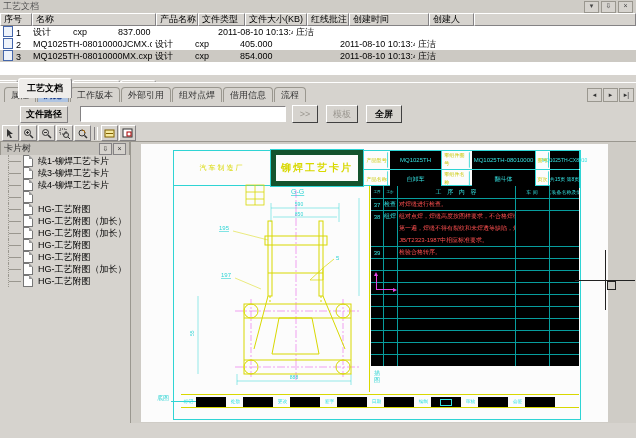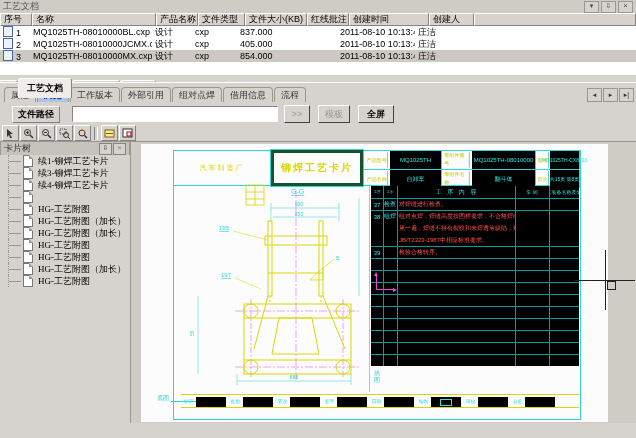--- a/index.html
+++ b/index.html
@@ -39,39 +39,39 @@
   .tabs2{position:absolute;left:4px;top:2px;right:2px;height:17px;display:flex;align-items:flex-end;gap:1px;}
   .tab2{height:14px;padding:0 6px;display:flex;align-items:center;background:#d6d3ce;
         border:1px solid #9a978f;border-bottom:none;border-top-left-radius:4px;border-top-right-radius:4px;
         font-size:9px;color:#333;cursor:default;}
   .tab2.active{background:#aec4e2;color:#10307f;font-weight:bold;font-style:italic;}
   .tab-nav{margin-left:auto;display:flex;gap:1px;}
   .nav-btn{width:13px;height:12px;background:#d6d3ce;border:1px solid #9a978f;font-size:7px;
            line-height:11px;text-align:center;color:#333;cursor:default;}
   
   .path-row{position:absolute;left:0;top:20px;width:636px;height:22px;display:flex;align-items:center;}
-  .path-label{margin-left:12px;width:46px;height:15px;background:#d6d3ce;border:1px solid;
+  .path-label{margin-left:20px;width:46px;height:15px;background:#d6d3ce;border:1px solid;
               border-color:#fff #848284 #848284 #fff;font-size:9px;font-weight:bold;
               display:flex;align-items:center;justify-content:center;}
   .path-input{margin-left:12px;width:200px;height:14px;background:#fff;border:1px solid;
               border-color:#848284 #fff #fff #848284;outline:none;font-size:9px;padding:0 2px;}
   .btn{height:16px;background:#d6d3ce;border:1px solid;border-color:#fff #404040 #404040 #fff;
        font-size:9px;display:flex;align-items:center;justify-content:center;cursor:default;}
   .btn.dis{color:#9a968f;}
   .btn-more{width:24px;margin-left:6px;}
   .btn-tpl{width:30px;margin-left:8px;}
   .btn-full{width:34px;margin-left:8px;font-weight:bold;}
   
   .toolbar{position:absolute;left:2px;top:42px;height:16px;display:flex;align-items:center;gap:1px;}
   .tb-btn{width:15px;height:14px;background:#d6d3ce;border:1px solid;border-color:#fff #848284 #848284 #fff;
           display:flex;align-items:center;justify-content:center;cursor:default;}
   .tb-sep{width:2px;height:13px;border-left:1px solid #848284;border-right:1px solid #fff;margin:0 2px;}
   
   .main{position:absolute;left:0;top:58px;width:636px;height:282px;display:flex;}
-  .tree-panel{width:130px;height:100%;background:#701a75;border-right:1px solid #9a978f;position:relative;font-family:Liberation Serif, serif;}
+  .tree-panel{width:130px;height:100%;background:#701a75;border-right:1px solid #9a978f;position:relative;}
   .tree-head{height:13px;background:#c6c3bd;border:1px solid #9a978f;display:flex;align-items:center;
              font-size:9px;color:#333;padding:0 3px;}
   .tree-head .th-btns{margin-left:auto;display:flex;gap:1px;}
   .th-btn{width:11px;height:10px;border:1px solid #848284;background:#d6d3ce;font-size:7px;
           line-height:9px;text-align:center;cursor:default;}
   .tree-body{position:absolute;left:0;top:14px;right:0;bottom:0;background:#d6d3ce;overflow:hidden;}
   .titem{display:flex;align-items:center;height:12px;font-size:9px;white-space:nowrap;cursor:default;}
   .titem .exp{width:9px;height:9px;border:1px solid #848284;background:#fff;font-size:7px;line-height:7px;
               text-align:center;margin:0 2px 0 3px;color:#333;}
   .titem .kid-indent{width:14px;height:12px;border-left:1px dotted #9a978f;margin-left:8px;
@@ -87,21 +87,21 @@
   .titem.sel .lbl{background:#c1beb8;border:1px dotted #777;}
   
   .canvas{flex:1;position:relative;background:#cfccc6;border-top:1px solid #9a978f;overflow:hidden;}
   .sheet{position:absolute;left:10px;top:2px;width:467px;height:278px;background:#fcfcfc;}
   .frame{position:absolute;left:32px;top:6px;width:406px;height:268px;border:1px solid #2fd4d4;}
   .cell{position:absolute;border:1px solid #2fd4d4;box-sizing:border-box;overflow:hidden;}
   .factory{left:32px;top:6px;width:98px;height:36px;color:#d8d800;font-size:7px;letter-spacing:2px;
            display:flex;align-items:center;justify-content:center;}
   .sheet-title{left:130px;top:6px;width:92px;height:36px;color:#d8d800;font-size:10px;font-weight:bold;
                letter-spacing:2px;display:flex;align-items:center;justify-content:center;
-               border:3px solid #14532d;outline:1px solid #2fd4d4;}
+               border:5px solid #14532d;outline:1px solid #2fd4d4;}
   .info-rows{position:absolute;left:222px;top:6px;width:216px;height:36px;border:1px solid #2fd4d4;
              box-sizing:border-box;display:flex;flex-direction:column;}
   .ir{flex:1;display:flex;}
   .pair{display:flex;height:100%;}
   .ilab{color:#c8c800;font-size:6px;transform:scale(.85);transform-origin:center;
         display:flex;align-items:center;justify-content:center;border-right:1px solid #2fd4d4;box-sizing:border-box;}
   .ival{background:#000;color:#35e2e2;font-size:6px;display:flex;align-items:center;justify-content:center;
         border-right:1px solid #2fd4d4;box-sizing:border-box;white-space:nowrap;}
   .ir .pair:nth-child(1) .ilab{width:26px}.ir .pair:nth-child(1) .ival{width:52px}
   .ir .pair:nth-child(2) .ilab{width:30px}.ir .pair:nth-child(2) .ival{width:64px}
@@ -169,21 +169,20 @@
         <span class="sort-arrow">▲</span>
       </div>
       <div class="hc w5">红线批注</div>
       <div class="hc w6">创建时间</div>
       <div class="hc w7">创建人</div>
       <div class="hc wf"></div>
     </div>
 
       <div class="dt-row">
         <div class="c w0"><span class="row-icon"></span><span>1</span></div>
-        <div class="c w1">MQ1025TH-08010000BL.cxp</div>
         <div class="c w2">设计</div>
         <div class="c w3">cxp</div>
         <div class="c w4">837.000</div>
         <div class="c w5"></div>
         <div class="c w6">2011-08-10 10:13:47</div>
         <div class="c w7">庄洁</div>
       </div>
 
       <div class="dt-row">
         <div class="c w0"><span class="row-icon"></span><span>2</span></div>

